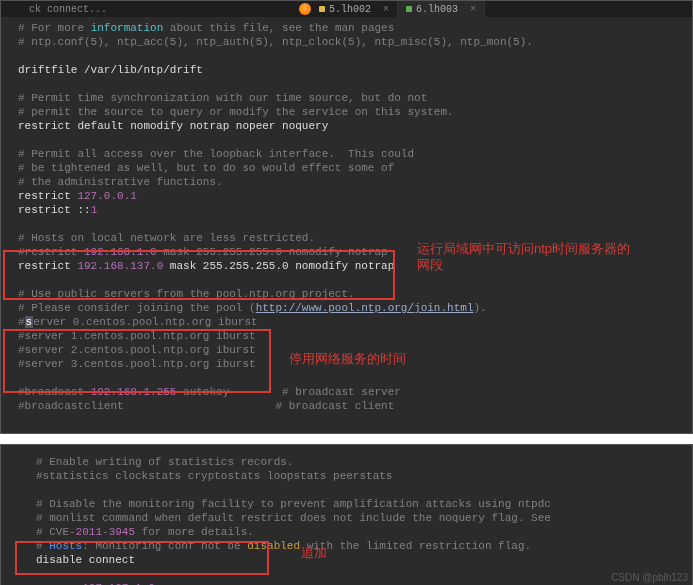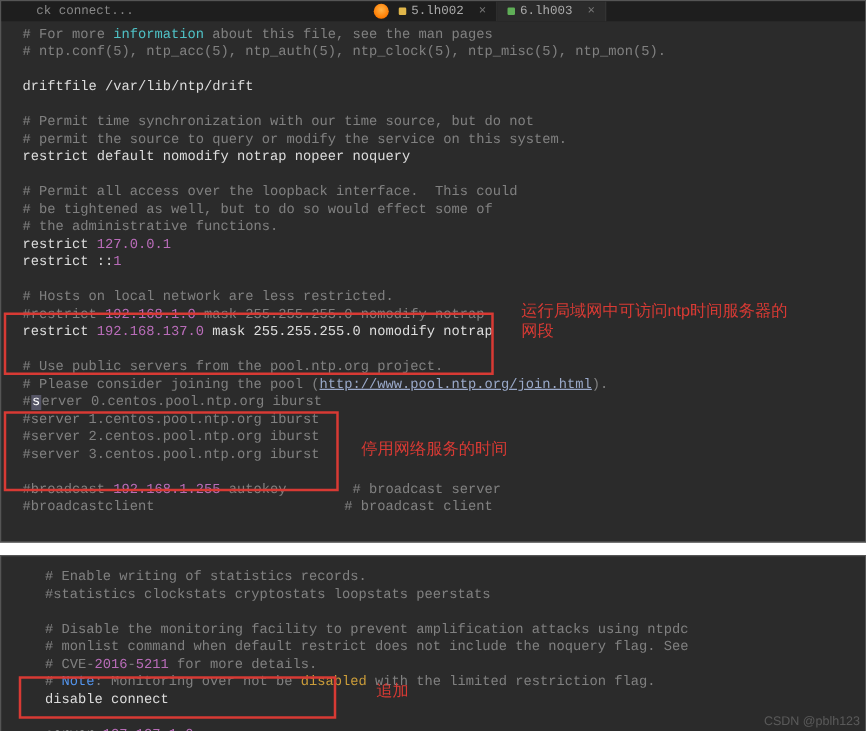--- a/index.html
+++ b/index.html
@@ -165,22 +165,22 @@
 </div>
 
 <div class="gap"></div>
 
 <div class="pane pane-bottom">
   <div class="code" id="code-bottom"><span class="c-comment"># Enable writing of statistics records.</span>
 <span class="c-comment">#statistics clockstats cryptostats loopstats peerstats</span>
 
 <span class="c-comment"># Disable the monitoring facility to prevent amplification attacks using ntpdc</span>
 <span class="c-comment"># monlist command when default restrict does not include the noquery flag. See</span>
-<span class="c-comment"># CVE-</span><span class="c-ip">2016</span><span class="c-comment">-</span><span class="c-ip">5211</span><span class="c-comment"> for more details.</span>
-<span class="c-comment"># </span><span class="c-blue">Note</span><span class="c-comment">: Monitoring over not be </span><span class="c-yellow">disabled</span><span class="c-comment"> with the limited restriction flag.</span>
+<span class="c-comment"># CVE-</span><span class="c-ip">2011</span><span class="c-comment">-</span><span class="c-ip">3945</span><span class="c-comment"> for more details.</span>
+<span class="c-comment"># </span><span class="c-blue">Hosts</span><span class="c-comment">: Monitoring conf not be </span><span class="c-yellow">disabled</span><span class="c-comment"> with the limited restriction flag.</span>
 <span class="c-white">disable connect</span>
 
 <span class="c-white">server </span><span class="c-ip">127.127.1.0</span>
 
 </div>
 
   <div class="redbox" id="box3" style="left: 14px; top: 96px; width: 250px; height: 30px;"></div>
   <div class="anno" id="anno3" style="left: 300px; top: 100px;">追加</div>
   <div class="watermark">CSDN @pblh123</div>
 </div>

